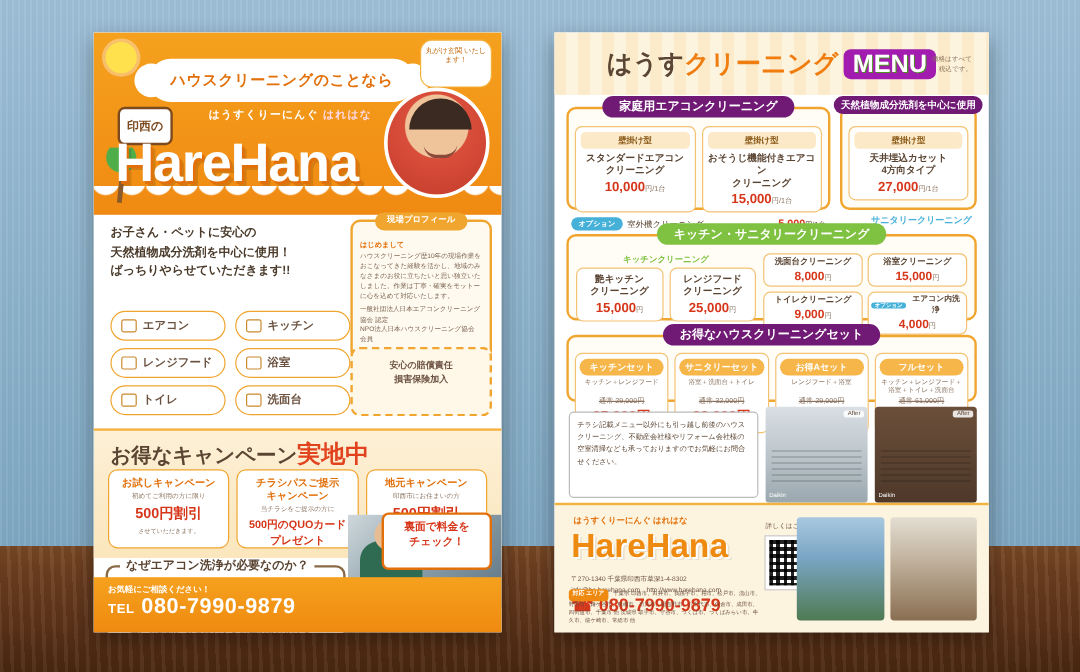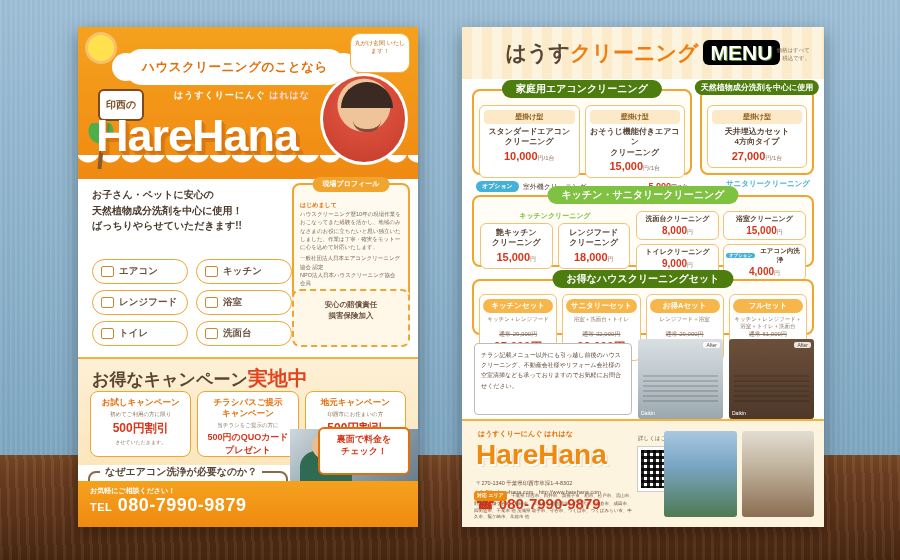--- a/index.html
+++ b/index.html
@@ -224,33 +224,33 @@
     position:absolute; left:0; top:0; width:100%; height:52px;
     background:repeating-linear-gradient(90deg,#fbe7c0 0px,#fbe7c0 10px,#fdf4e0 10px,#fdf4e0 20px);
     opacity:.7;
   }
   .b-title{
     position:absolute; left:0; top:12px; width:100%; text-align:center;
     font-size:21px; font-weight:bold; color:#5a4432;
   }
   .b-title .or{ color:#ef7d10; }
   .b-title .menu{
-    color:#fff; background:#000000; border-radius:6px; padding:1px 8px; margin-left:4px;
+    color:#fff; background:#a21caf; border-radius:6px; padding:1px 8px; margin-left:4px;
     text-shadow:1px 1px 0 #4f8f22;
   }
   .b-title-note{
     position:absolute; right:14px; top:20px; font-size:5.5px; color:#8a7360; text-align:right; line-height:1.4;
   }
 
   .sec{
     position:absolute; border:2px solid #f0a52f; border-radius:8px; background:#fffdf6;
   }
   .sec-title{
     position:absolute; left:50%; top:-11px; transform:translateX(-50%);
-    background:#4d7c0f; color:#fff; font-size:10px; font-weight:bold;
+    background:#701a75; color:#fff; font-size:10px; font-weight:bold;
     padding:2px 14px; border-radius:10px; white-space:nowrap;
   }
   .sec-title.green{ background:#7fc241; }
   .card{
     background:#fff; border:1.5px solid #f3c273; border-radius:6px;
     padding:4px; text-align:center;
   }
   .card-h{
     background:#fce9c8; color:#8a5a18; font-size:7px; font-weight:bold;
     border-radius:4px; padding:2px 0; margin-bottom:3px;
@@ -554,21 +554,21 @@
         <div style="font-size:7px;font-weight:bold;color:#7fc241;text-align:center;margin-bottom:2px">キッチンクリーニング</div>
         <div style="display:grid;grid-template-columns:1fr 1fr;gap:5px;border-radius:18px;">
           <div class="card">
             <div class="card-n" style="white-space:pre-line">艶キッチン
 クリーニング</div>
             <div class="card-p"><span>15,000</span><span class="u">円</span></div>
           </div>
           <div class="card">
             <div class="card-n" style="white-space:pre-line">レンジフード
 クリーニング</div>
-            <div class="card-p"><span>18,000</span><span class="u">円</span></div>
+            <div class="card-p"><span>25,000</span><span class="u">円</span></div>
           </div>
         </div>
       </div>
       <div style="flex:1;">
         <div style="display:grid;grid-template-columns:1fr 1fr;gap:4px;">
           <div class="card" style="padding:2px">
             <div class="card-n" style="font-size:7px">洗面台クリーニング</div>
             <div class="card-p" style="font-size:10px"><span>8,000</span><span class="u">円</span></div>
           </div>
           <div class="card" style="padding:2px">

